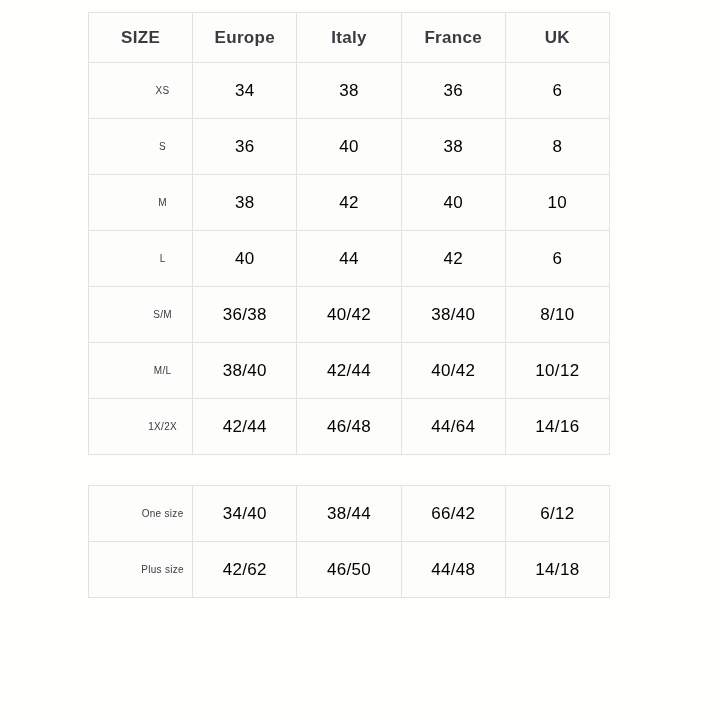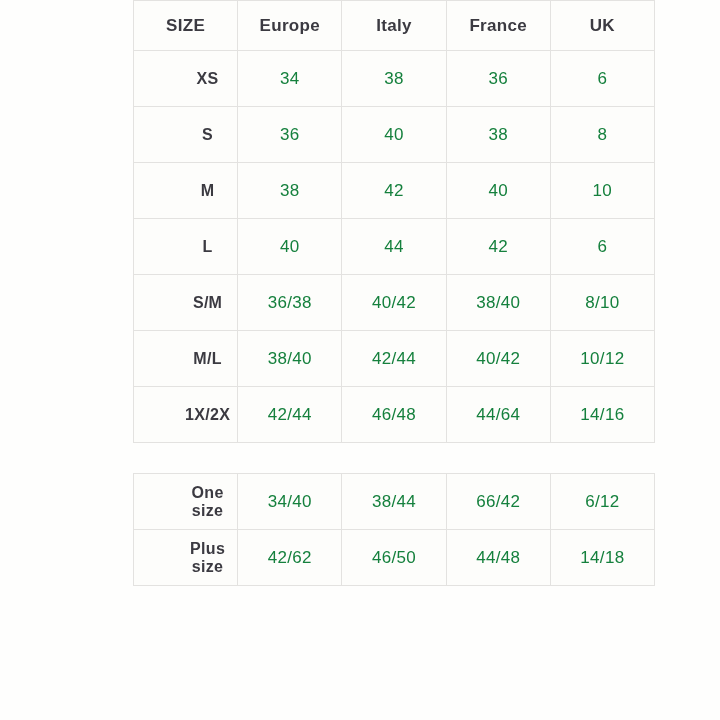--- a/index.html
+++ b/index.html
@@ -7,23 +7,22 @@
     padding: 0;
     width: 720px;
     height: 720px;
     background: #fefefd;
     font-family: "Liberation Sans", sans-serif;
     overflow: hidden;
   }
   .chart-wrap {
     position: absolute;
     left: 88px;
-    top: 0;
+    top: 12px;
     width: 524px;
-    margin-left: 45px;
   }
   table {
     border-collapse: collapse;
     width: 522px;
     table-layout: fixed;
   }
   td, th {
     border: 1px solid #e3e2e0;
     background: #fdfdfb;
     text-align: center;
@@ -34,29 +33,29 @@
   tr.header-row th {
     height: 49px;
     font-size: 17px;
     font-weight: bold;
     color: #3b3a41;
   }
   tr.data-row td {
     height: 55px;
   }
   td.size-label {
-    font-weight: bold;
-    font-size: 16px;
+    font-weight: normal;
+    font-size: 10px;
     color: #3b3a41;
     padding-left: 44px;
   }
   td.size-value {
     font-size: 17px;
     font-weight: normal;
-    color: #15803d;
+    color: #000000;
   }
   .table-gap {
     height: 30px;
   }
   #extra-table tr.data-row td {
     height: 55px;
   }
 </style>
 </head>
 <body>

